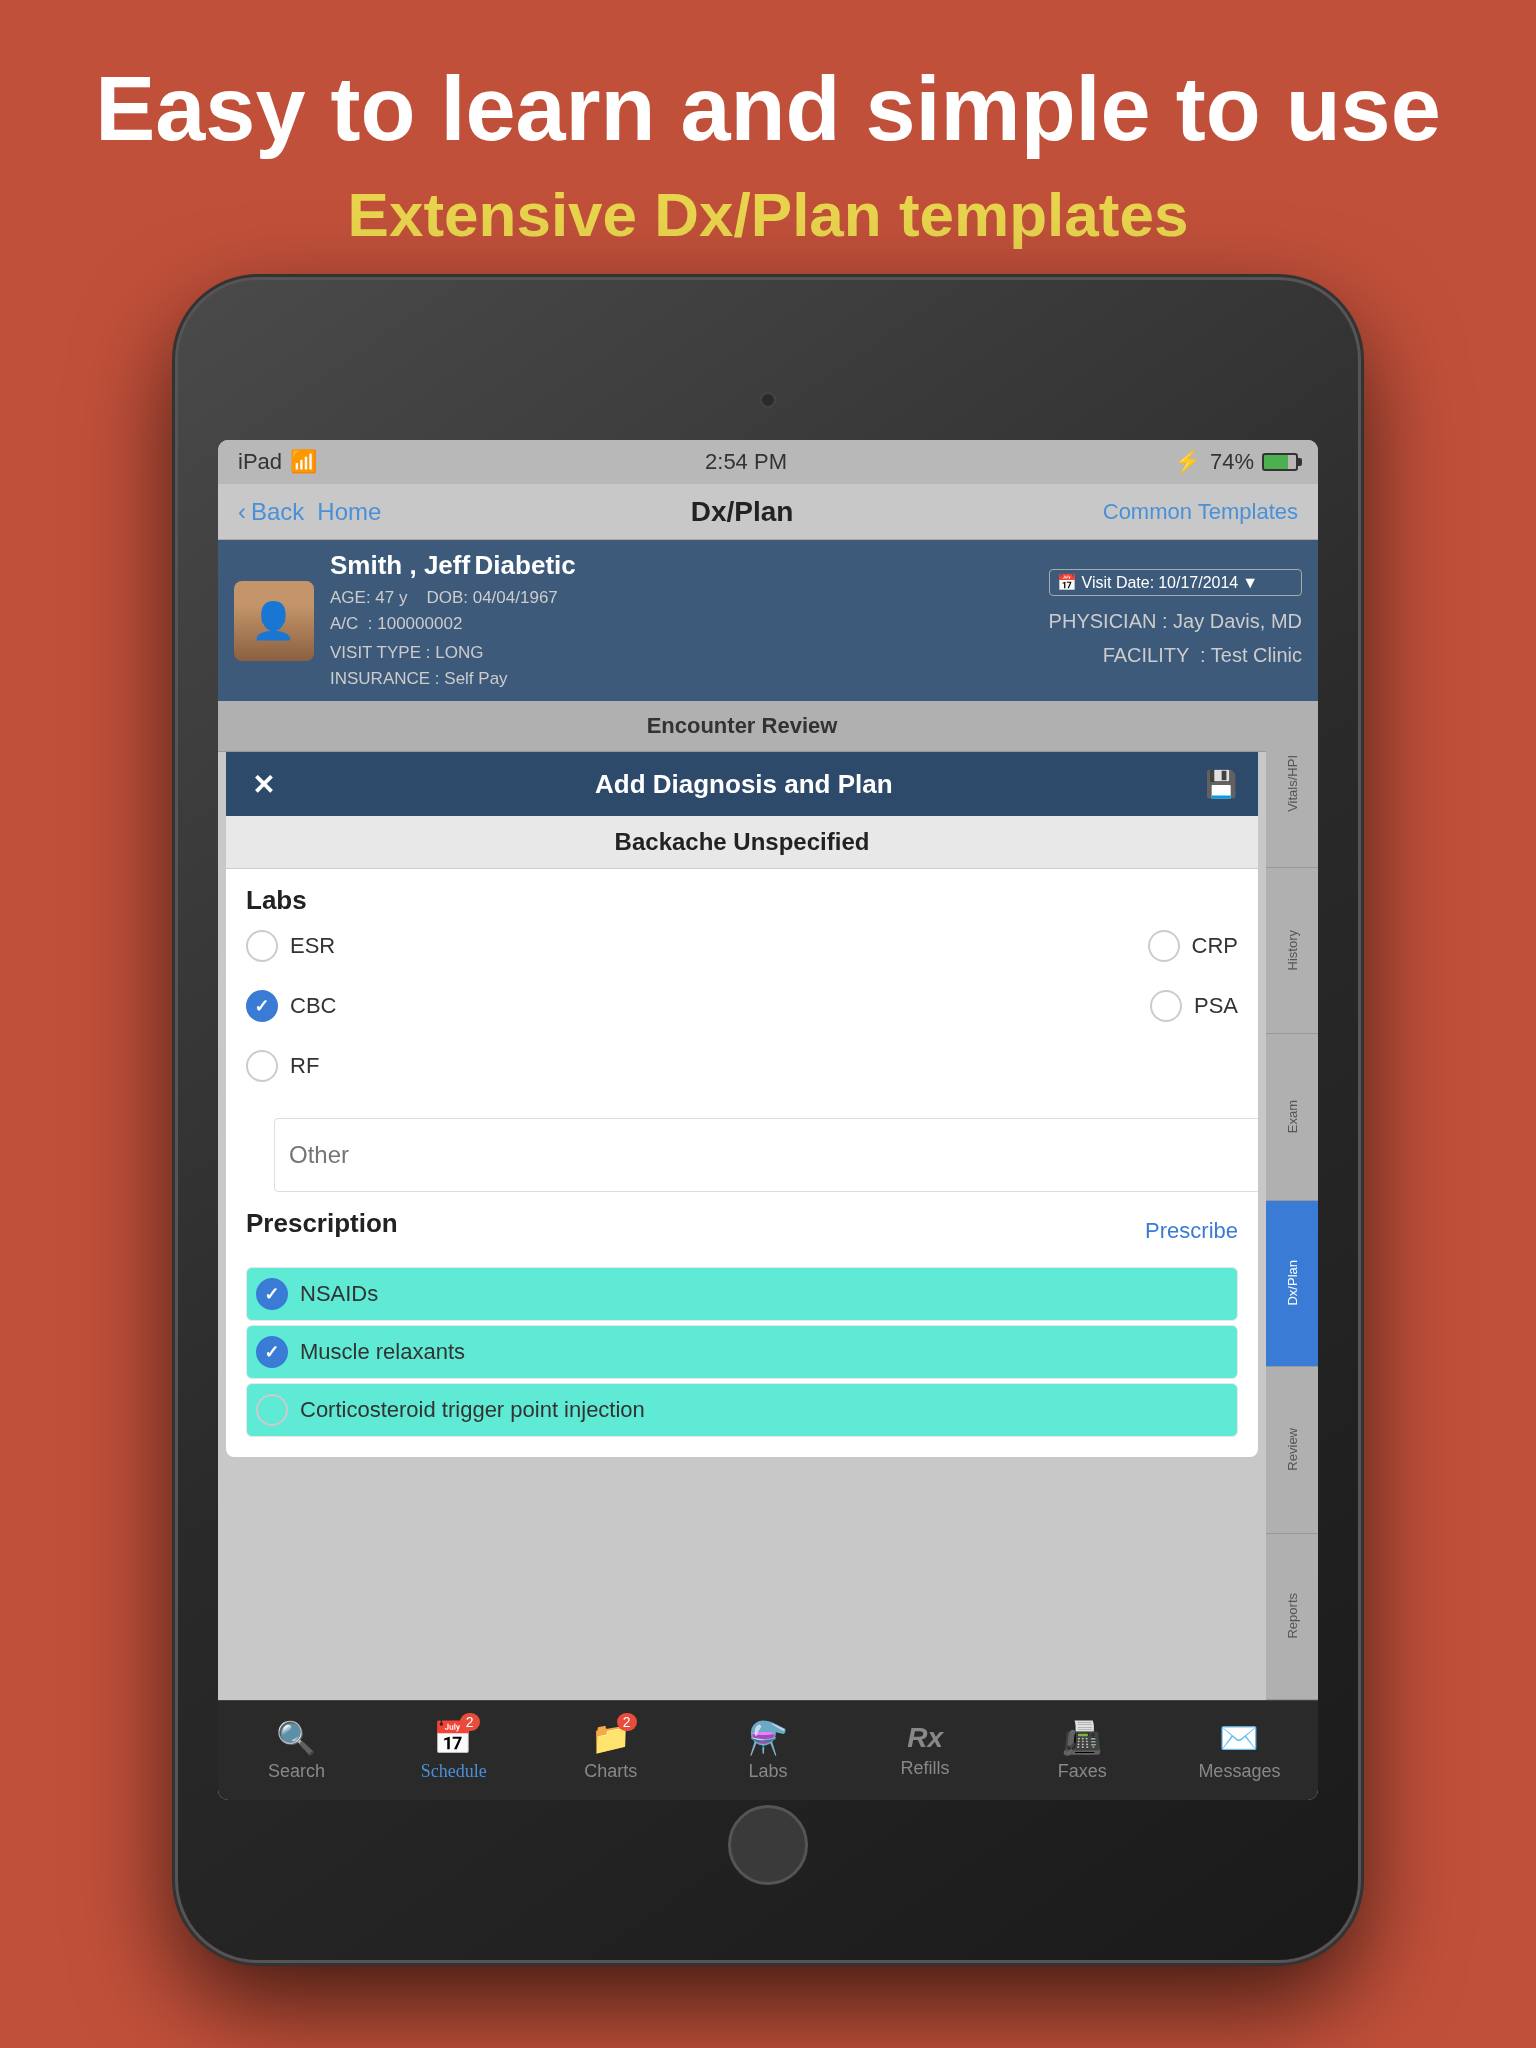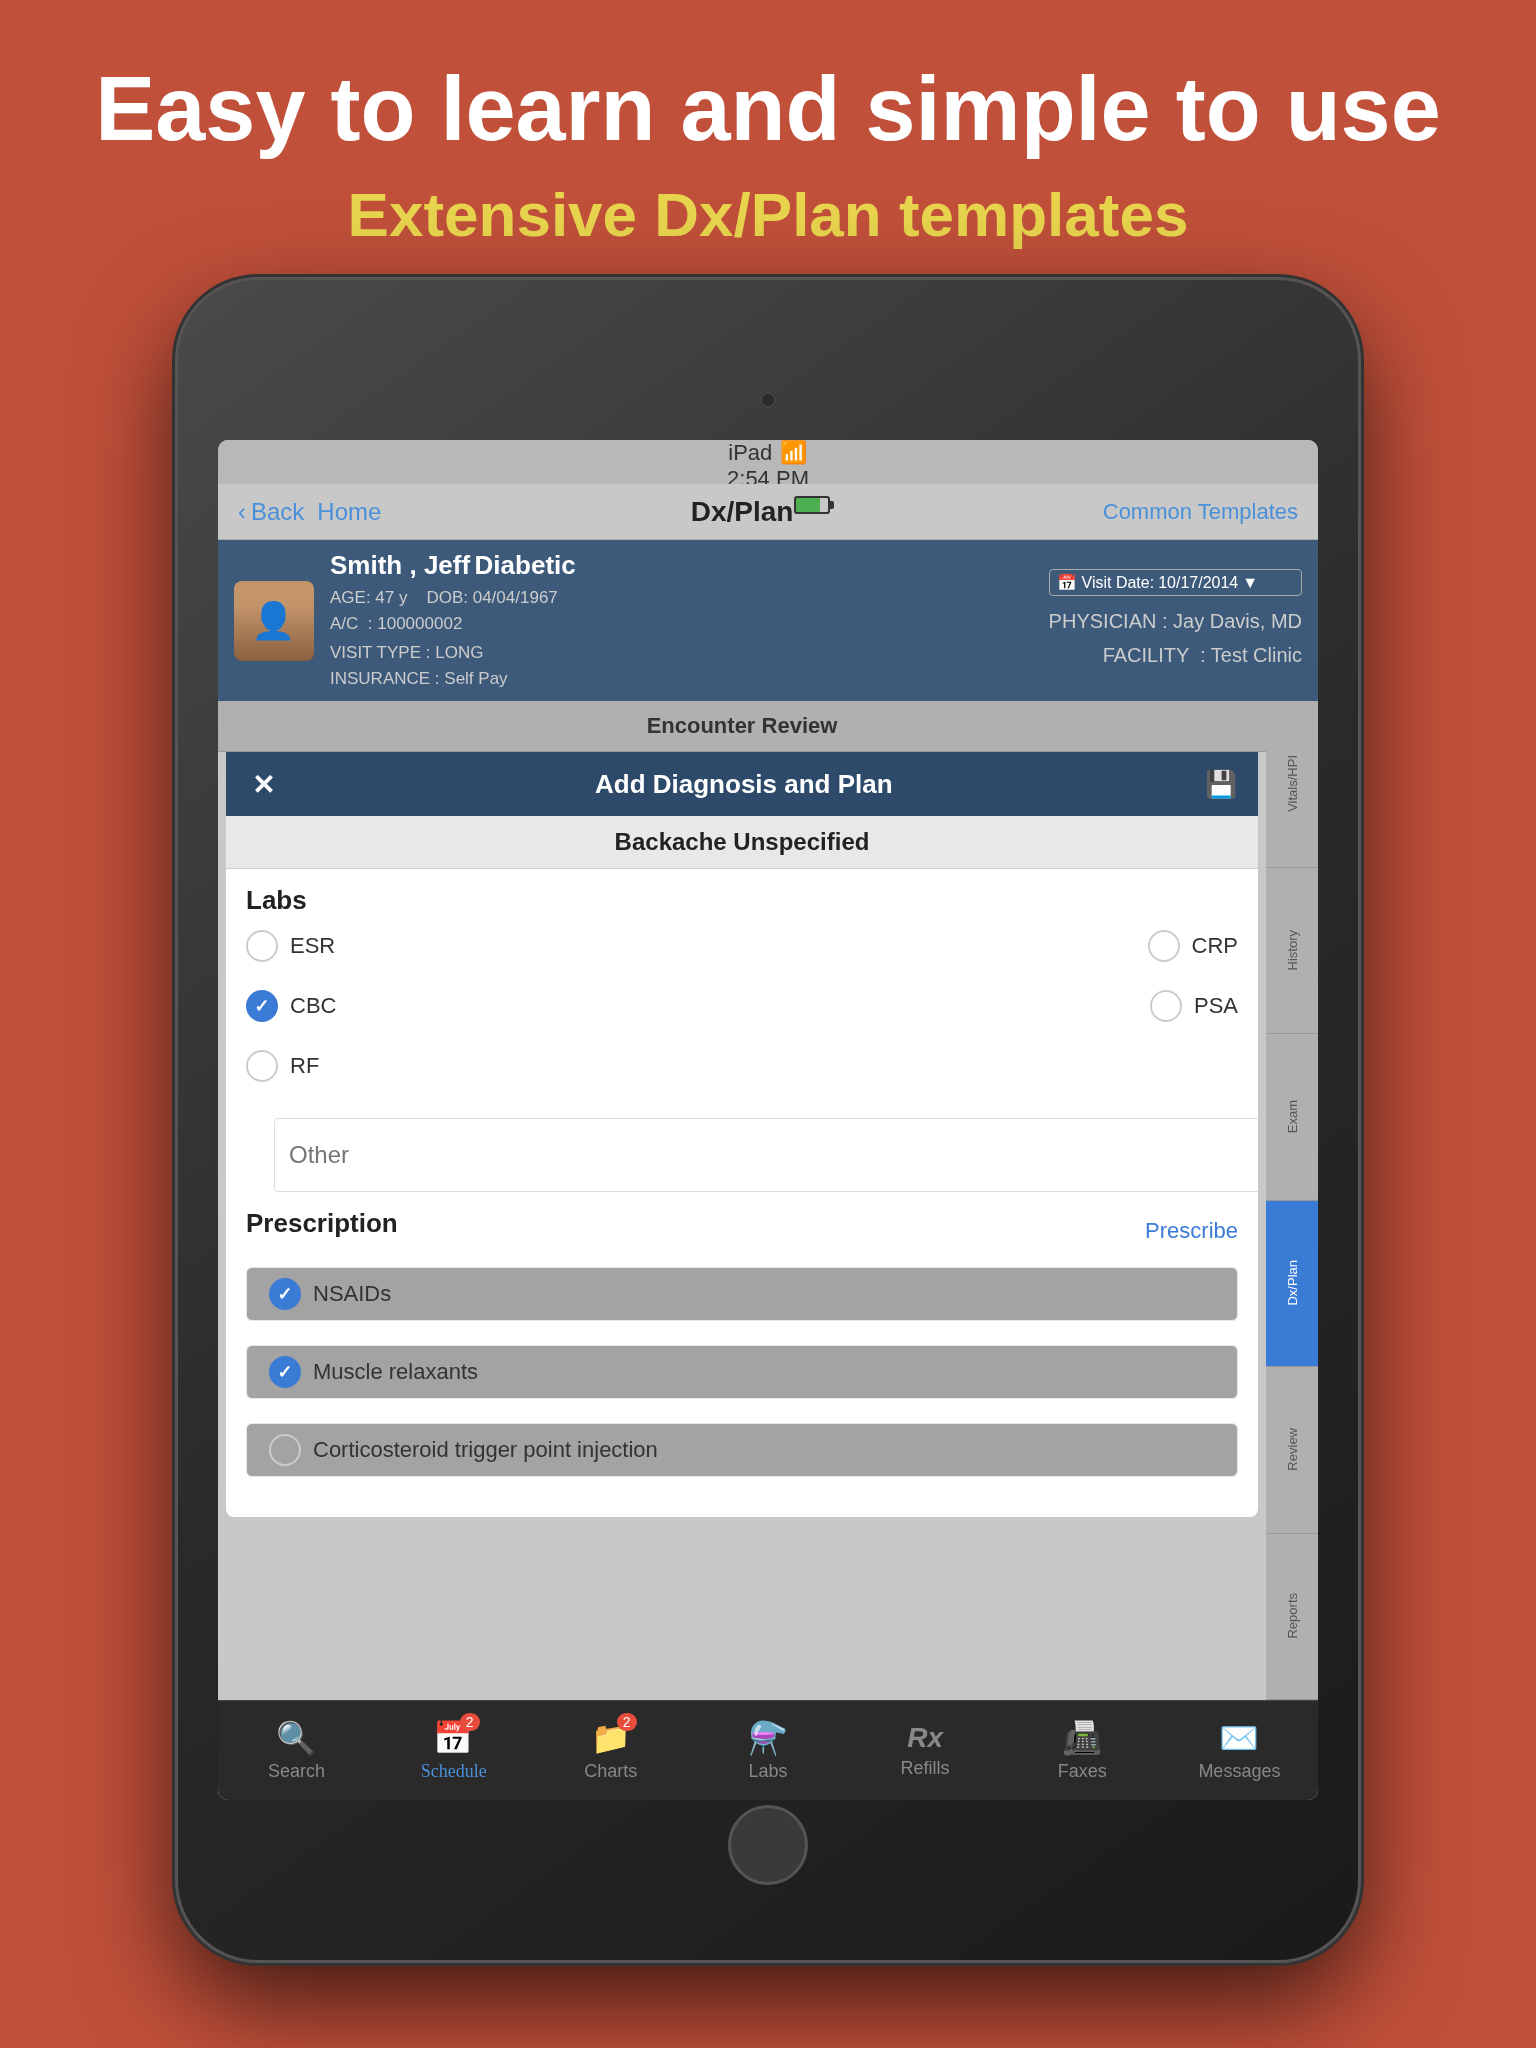--- a/index.html
+++ b/index.html
@@ -60,21 +60,20 @@
     
     .status-bar {
       background: #b8b8b8;
       height: 44px;
       display: flex;
       align-items: center;
       justify-content: space-between;
       padding: 0 20px;
       font-size: 22px;
       color: #333;
-      flex-direction: column;
     }
     .status-left { display: flex; align-items: center; gap: 8px; }
     .status-center { font-weight: 500; }
     .status-right { display: flex; align-items: center; gap: 8px; }
     .battery-icon {
       display: inline-block;
       width: 36px; height: 18px;
       border: 2px solid #333;
       border-radius: 3px;
       position: relative;
@@ -278,25 +277,25 @@
     }
     .prescribe-link {
       color: #3a7bd5;
       font-size: 22px;
     }
 
     .prescription-item {
       display: flex;
       align-items: center;
       gap: 12px;
-      margin-bottom: 24px;
-      background: #a3a3a3;
+      margin-bottom: 4px;
+      background: #5eead4;
       border: 1px solid #e8e8e8;
       border-radius: 6px;
-      padding: 10px 22px;
+      padding: 10px 9px;
     }
     .prescription-label {
       font-size: 22px;
       color: #333;
     }
 
     
     .right-sidebar {
       width: 52px;
       display: flex;

